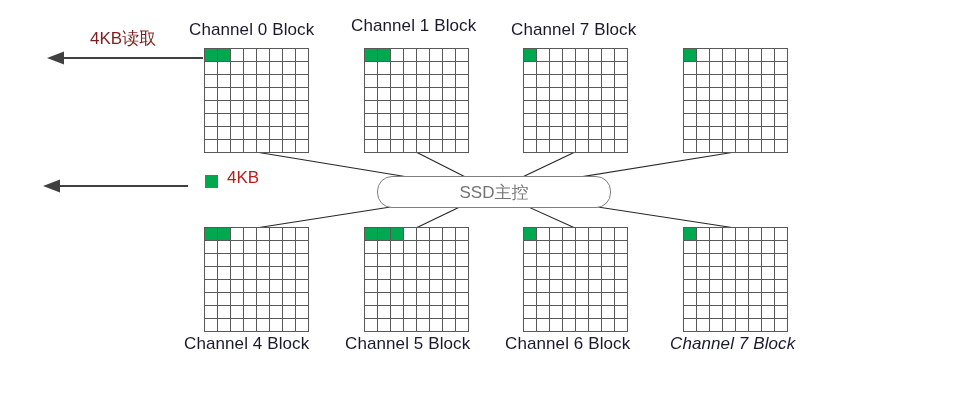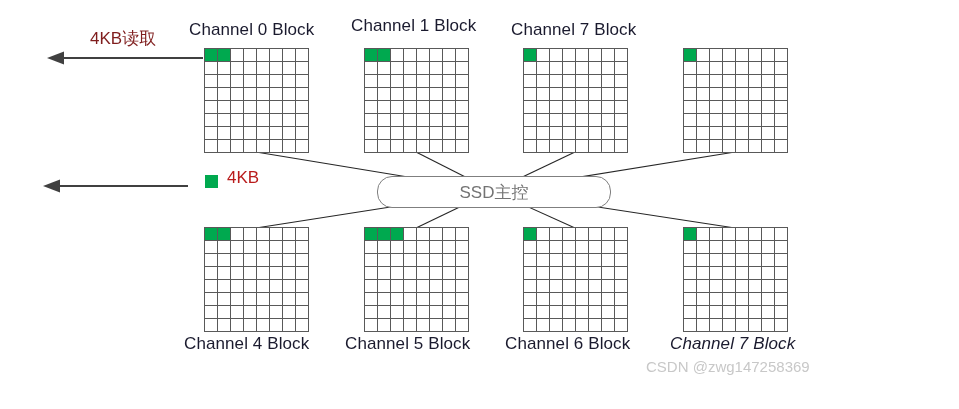--- a/index.html
+++ b/index.html
@@ -668,15 +668,14 @@
       <div class="cell"></div>
       <div class="cell"></div>
       <div class="cell"></div>
     </div>
 
   <div class="blk-label" style="left:184px; top:334px;text-align:right;">Channel 4 Block</div>
   <div class="blk-label" style="left:345px; top:334px;">Channel 5 Block</div>
   <div class="blk-label" style="left:505px; top:334px;">Channel 6 Block</div>
   <div class="blk-label" style="left:670px; top:334px;font-style:italic;">Channel 7 Block</div>
 
-  <div class="watermark">CSDN @zwg147258369</div>
 
 </div>
 
 </body></html>

